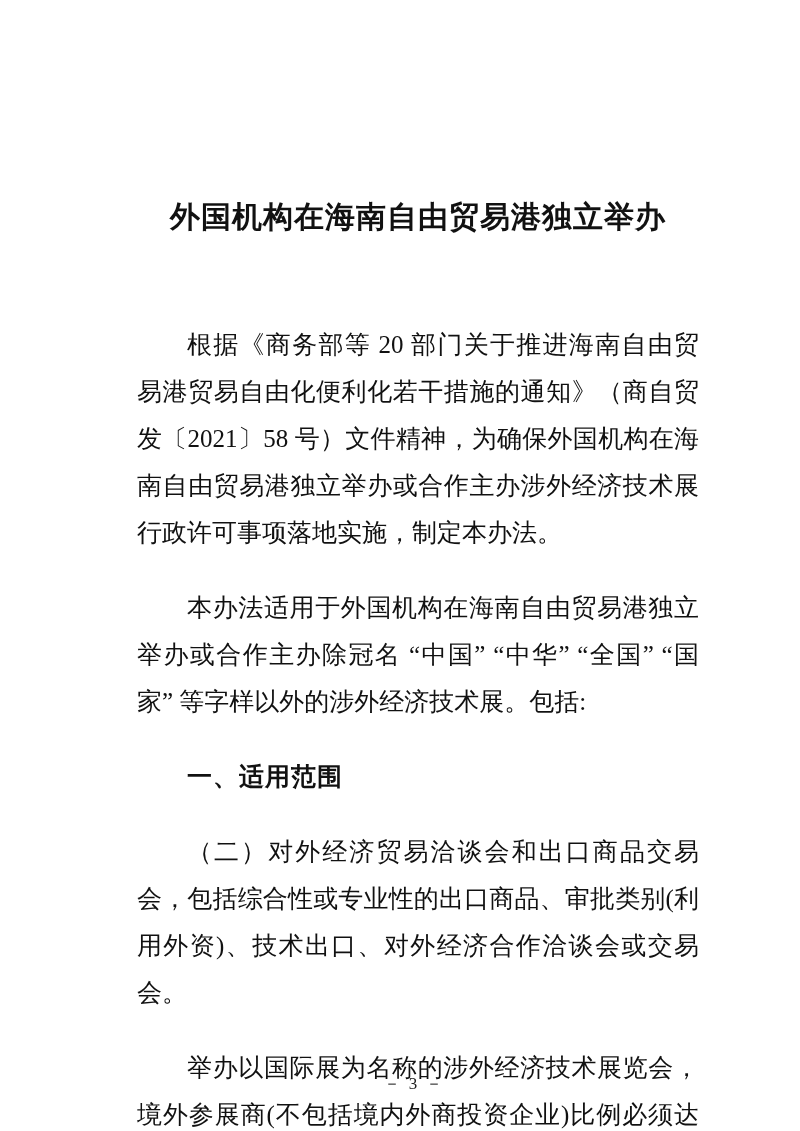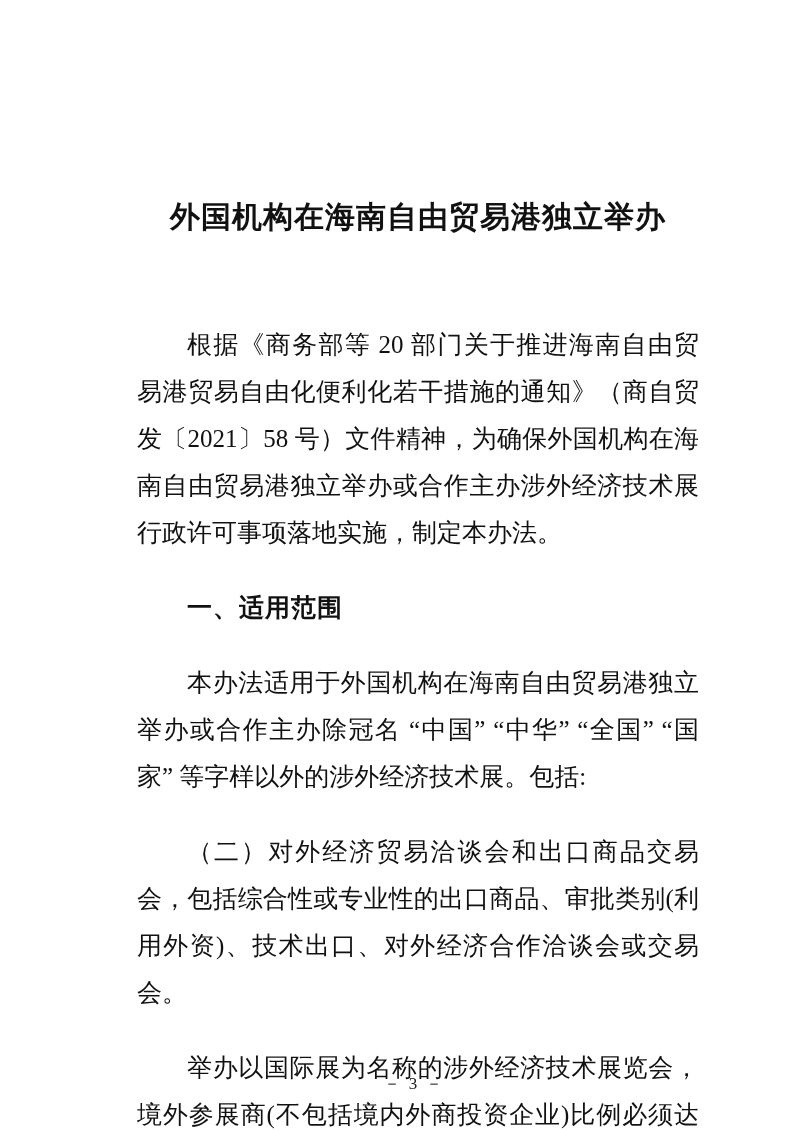--- a/index.html
+++ b/index.html
@@ -67,23 +67,23 @@
 <div class="page">
 
   <div class="content">
 
     <h1 class="doc-title">
       <span class="title-line">外国机构在海南自由贸易港独立举办</span>
     </h1>
 
     <p class="body-block">根据《商务部等 20 部门关于推进海南自由贸易港贸易自由化便利化若干措施的通知》（商自贸发〔2021〕58 号）文件精神，为确保外国机构在海南自由贸易港独立举办或合作主办涉外经济技术展行政许可事项落地实施，制定本办法。</p>
 
+    <p class="body-block">本办法适用于外国机构在海南自由贸易港独立举办或合作主办除冠名 “中国” “中华” “全国” “国家” 等字样以外的涉外经济技术展。包括:</p>
+
     <p class="body-block heading">一、适用范围</p>
-
-    <p class="body-block">本办法适用于外国机构在海南自由贸易港独立举办或合作主办除冠名 “中国” “中华” “全国” “国家” 等字样以外的涉外经济技术展。包括:</p>
 
 
     <p class="body-block">（二）对外经济贸易洽谈会和出口商品交易会，包括综合性或专业性的出口商品、审批类别(利用外资)、技术出口、对外经济合作洽谈会或交易会。</p>
 
     <p class="body-block">举办以国际展为名称的涉外经济技术展览会，境外参展商(不包括境内外商投资企业)比例必须达到 20%以上。</p>
 
 
     <p class="body-block">先审后批: 外国机构在海南自由贸易港独立举办或合作主办的涉外经济技术展办展项目</p>
 
     <p class="body-block">审批类别：行政许可（先审后批）</p>

